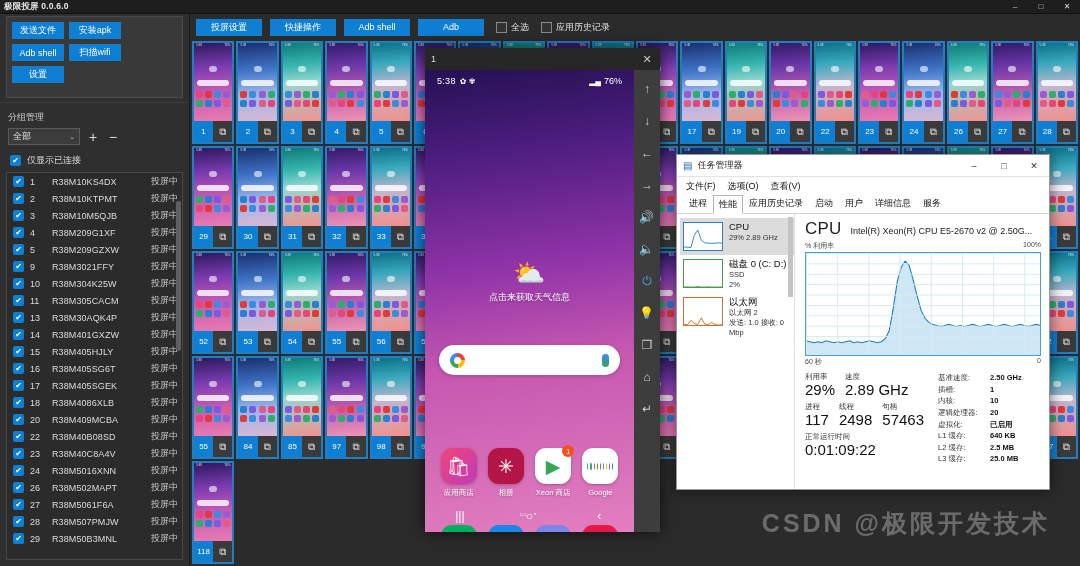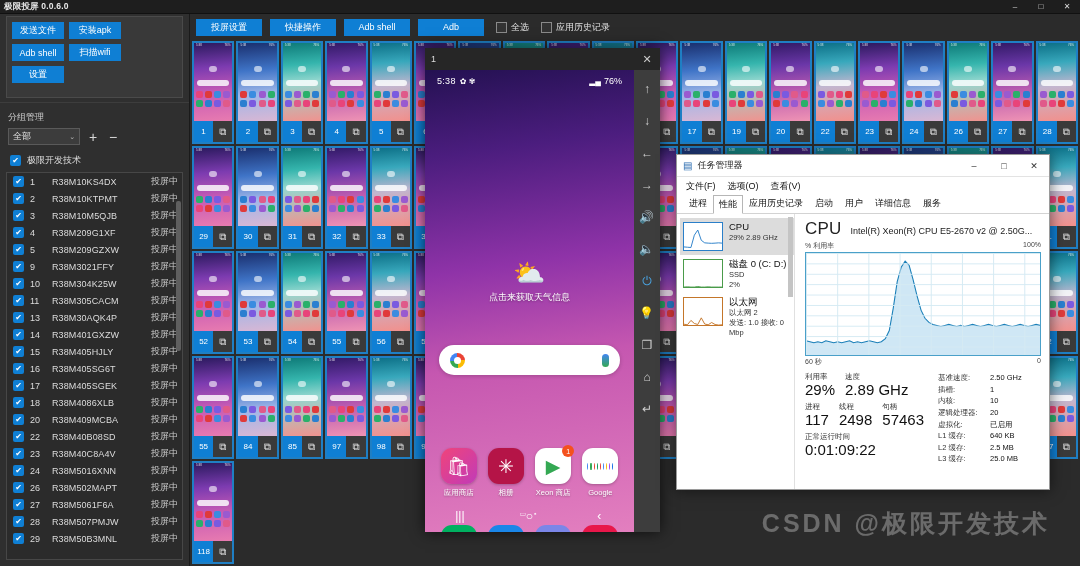--- a/index.html
+++ b/index.html
@@ -284,21 +284,21 @@
     background-size: 31.2px 10.4px; }
   .axis2 { display: flex; justify-content: space-between; font-size: 7px; color: #444;
            margin-top: 1px; }
   .stats { display: flex; margin-top: 5px; gap: 14px; }
   .scol { display: flex; flex-direction: column; }
   .srow { display: flex; gap: 10px; }
   .sgrp .lbl { font-size: 7.5px; color: #333; }
   .sgrp .val { font-size: 15px; color: #111; line-height: 1.05; }
   .kv { display: flex; font-size: 7.5px; color: #222; line-height: 1.55; }
   .kv .k { width: 52px; color: #333; }
-  .kv .v { color: #111; }
+  .kv .v { color: #111; font-weight: bold; }
   #tm .tmfoot { height: 19px; background: #f0f0f0; border-top: 1px solid #dcdcdc;
                 display: flex; align-items: center; gap: 9px; padding: 0 7px; }
   #tm .tmfoot .lnk { font-size: 8px; color: #0a5fb4; cursor: pointer; display: flex;
                      align-items: center; gap: 3px; }
   #tm .tmfoot .sep { color: #bbb; }
   .circicon { width: 10px; height: 10px; border-radius: 50%; border: 1px solid #7a7a7a;
               display: inline-flex; align-items: center; justify-content: center;
               font-size: 6px; color: #444; }
 
   
@@ -339,21 +339,21 @@
       <div class="combo">
         <span>全部</span>
         <span class="caret">⌄</span>
       </div>
       <div class="plusminus">+</div>
       <div class="plusminus">−</div>
     </div>
 
     <div class="chkrow">
       <div class="chk"></div>
-      <div class="chklabel">极限开发技术</div>
+      <div class="chklabel">仅显示已连接</div>
     </div>
 
     <div id="devlist">
       <div id="devrows">
           <div class="devrow">
             <span class="chk"></span>
             <span class="num">1</span>
             <span class="sn">R38M10KS4DX</span>
             <span class="st">投屏中</span>
           </div>

